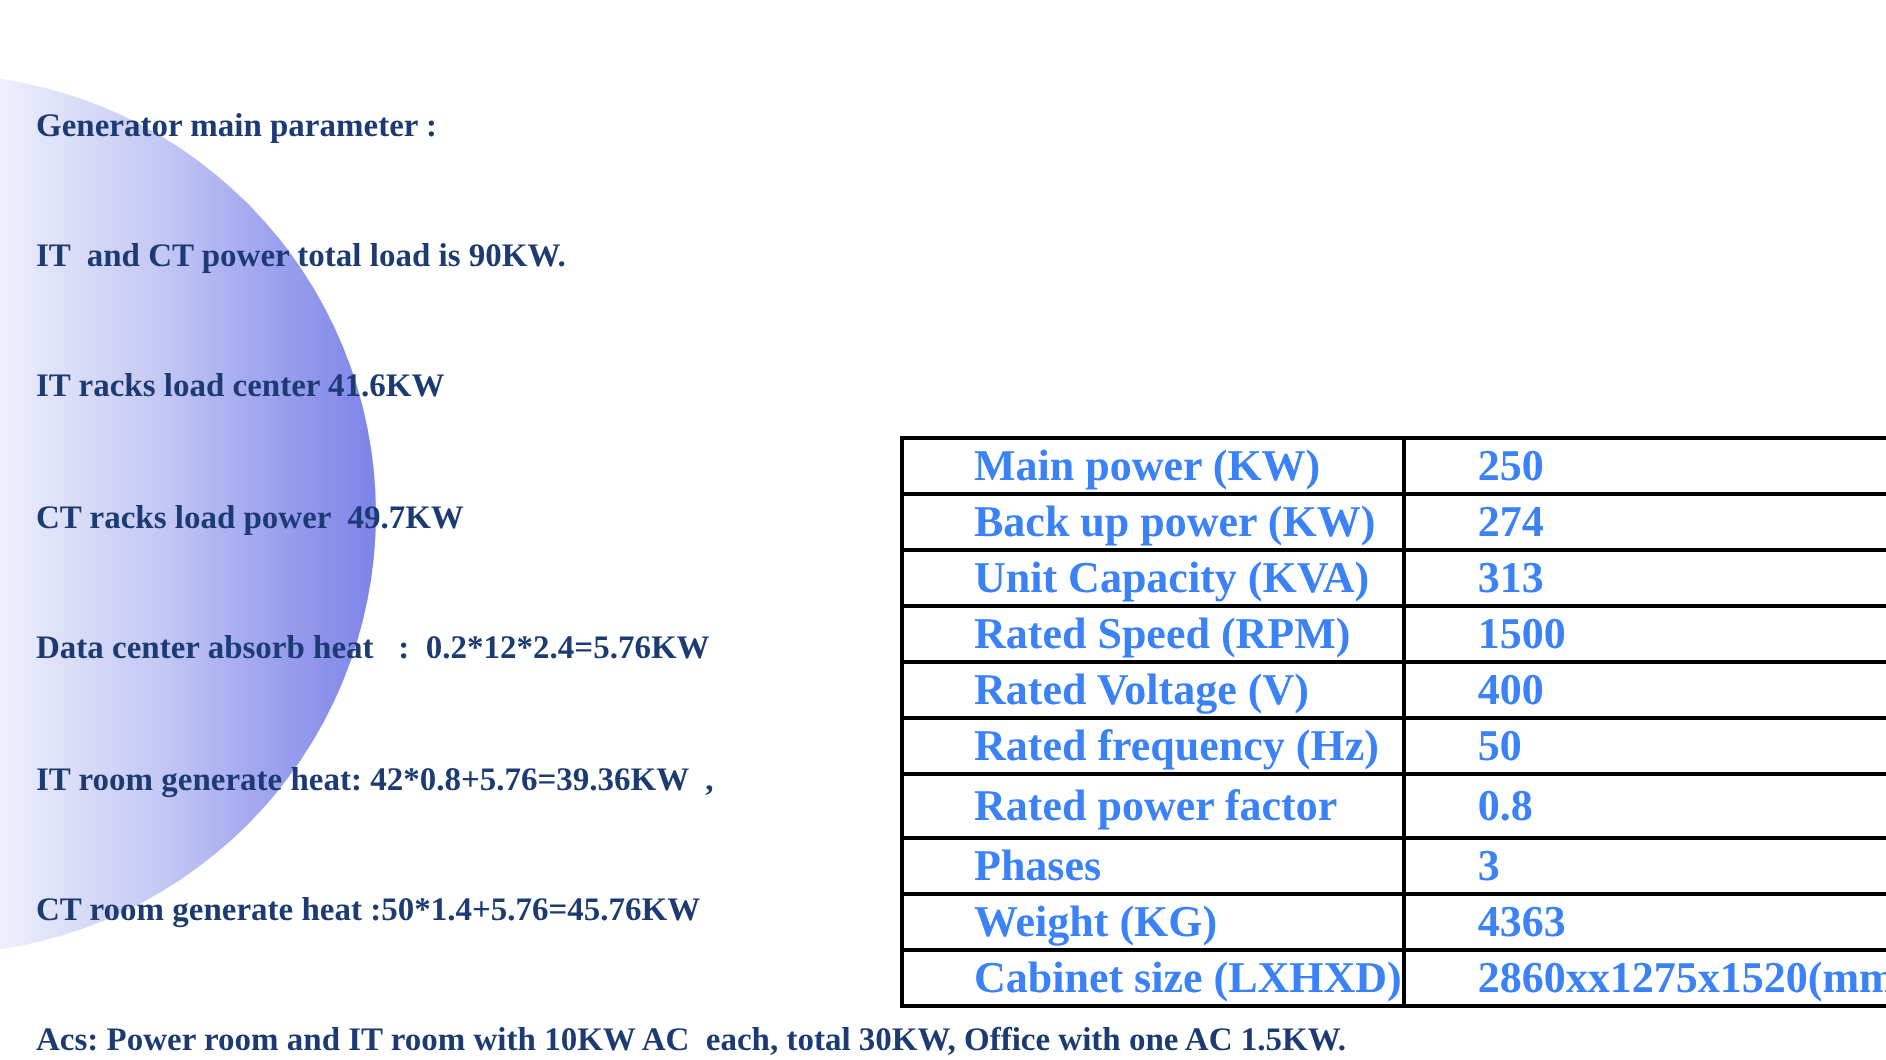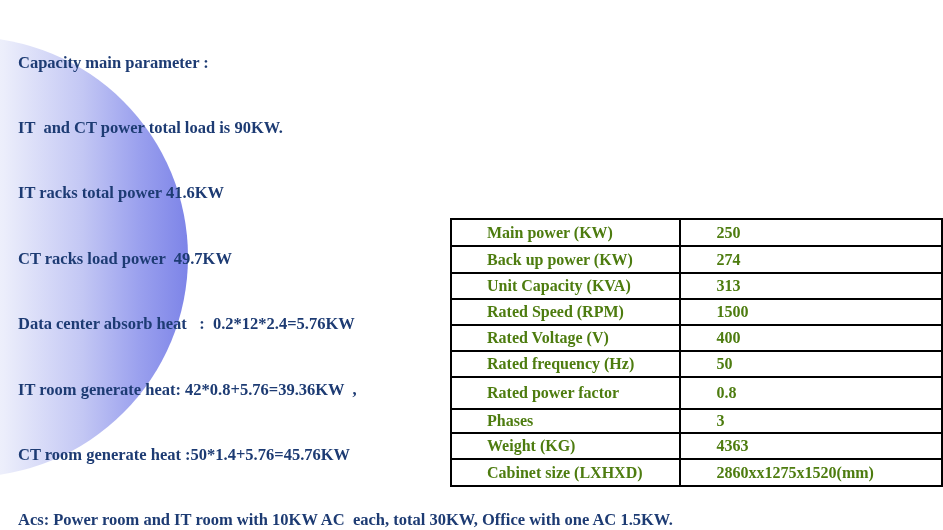--- a/index.html
+++ b/index.html
@@ -31,23 +31,23 @@
     white-space: pre;
   }
   .spec-table {
     position: absolute; left: 450px; top: 218px;
     border-collapse: collapse;
     background: #ffffff;
     table-layout: fixed;
   }
   .spec-table td {
     border: 2px solid #000000;
-    color: #4d7c0f;
+    color: #3b82f6;
     font-weight: bold;
-    font-size: 16px;
+    font-size: 22px;
     vertical-align: middle;
     white-space: pre;
     overflow: hidden;
   }
   .spec-table td.label { width: 230px; padding-left: 35px; }
   .spec-table td.value { width: 265px; padding-left: 36px; }
   .spec-table tr { height: 26px; }
   .spec-table tr:nth-child(1), .spec-table tr:nth-child(2) { height: 27px; }
   .spec-table tr:nth-child(7)  { height: 32px; }
   .spec-table tr:nth-child(8)  { height: 24px; margin-top: 29px; }
@@ -55,23 +55,23 @@
   .spec-table tr:nth-child(11) { height: 29px; font-family: Liberation Mono, monospace; }
 </style>
 </head>
 <body>
 
 <div class="slide">
 
   <div class="bg-circle"></div>
 
   <div class="text-block">
-    <div>Capacity main parameter :</div>
+    <div>Generator main parameter :</div>
     <div>IT  and CT power total load is 90KW.</div>
-    <div>IT racks total power 41.6KW</div>
+    <div>IT racks load center 41.6KW</div>
     <div>CT racks load power  49.7KW</div>
     <div>Data center absorb heat   :  0.2*12*2.4=5.76KW</div>
     <div>IT room generate heat: 42*0.8+5.76=39.36KW  ,</div>
     <div>CT room generate heat :50*1.4+5.76=45.76KW</div>
     <div>Acs: Power room and IT room with 10KW AC  each, total 30KW, Office with one AC 1.5KW.</div>
     
     
     
     
   </div>

